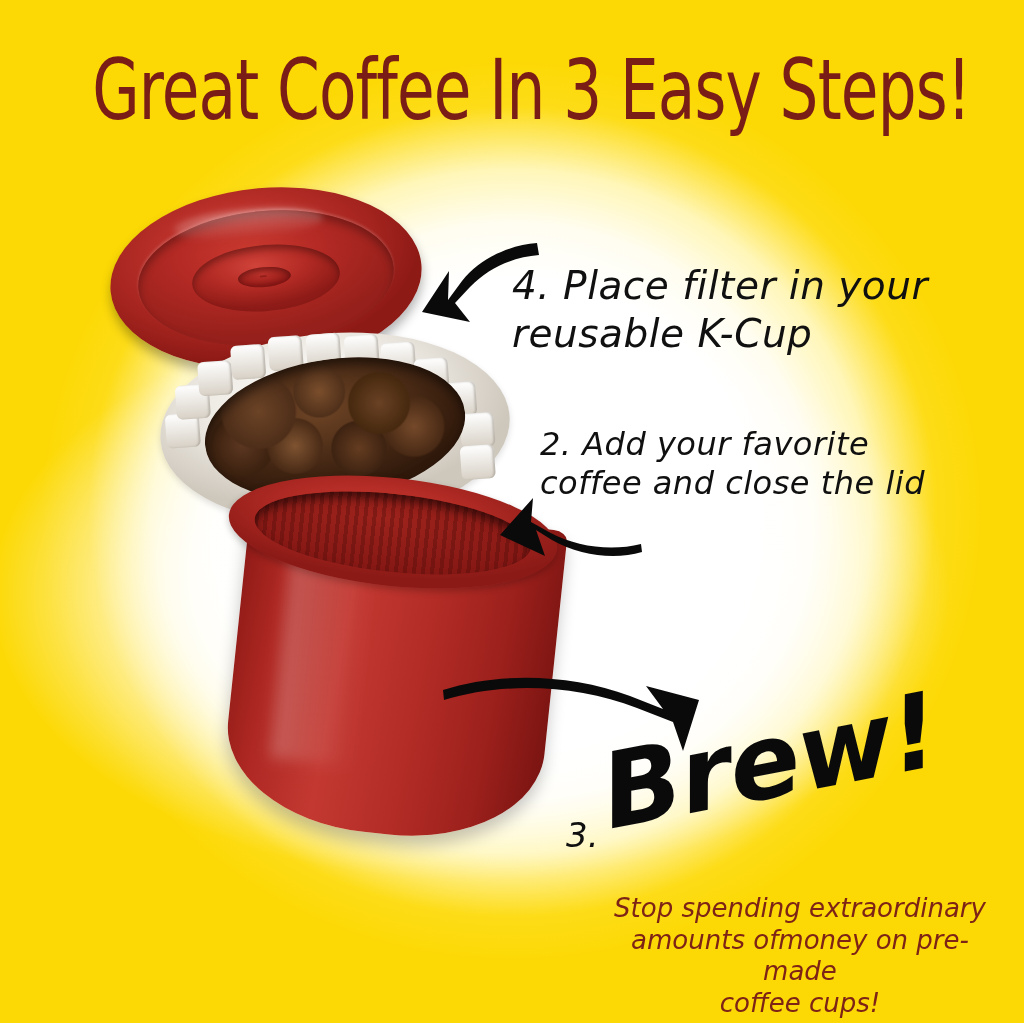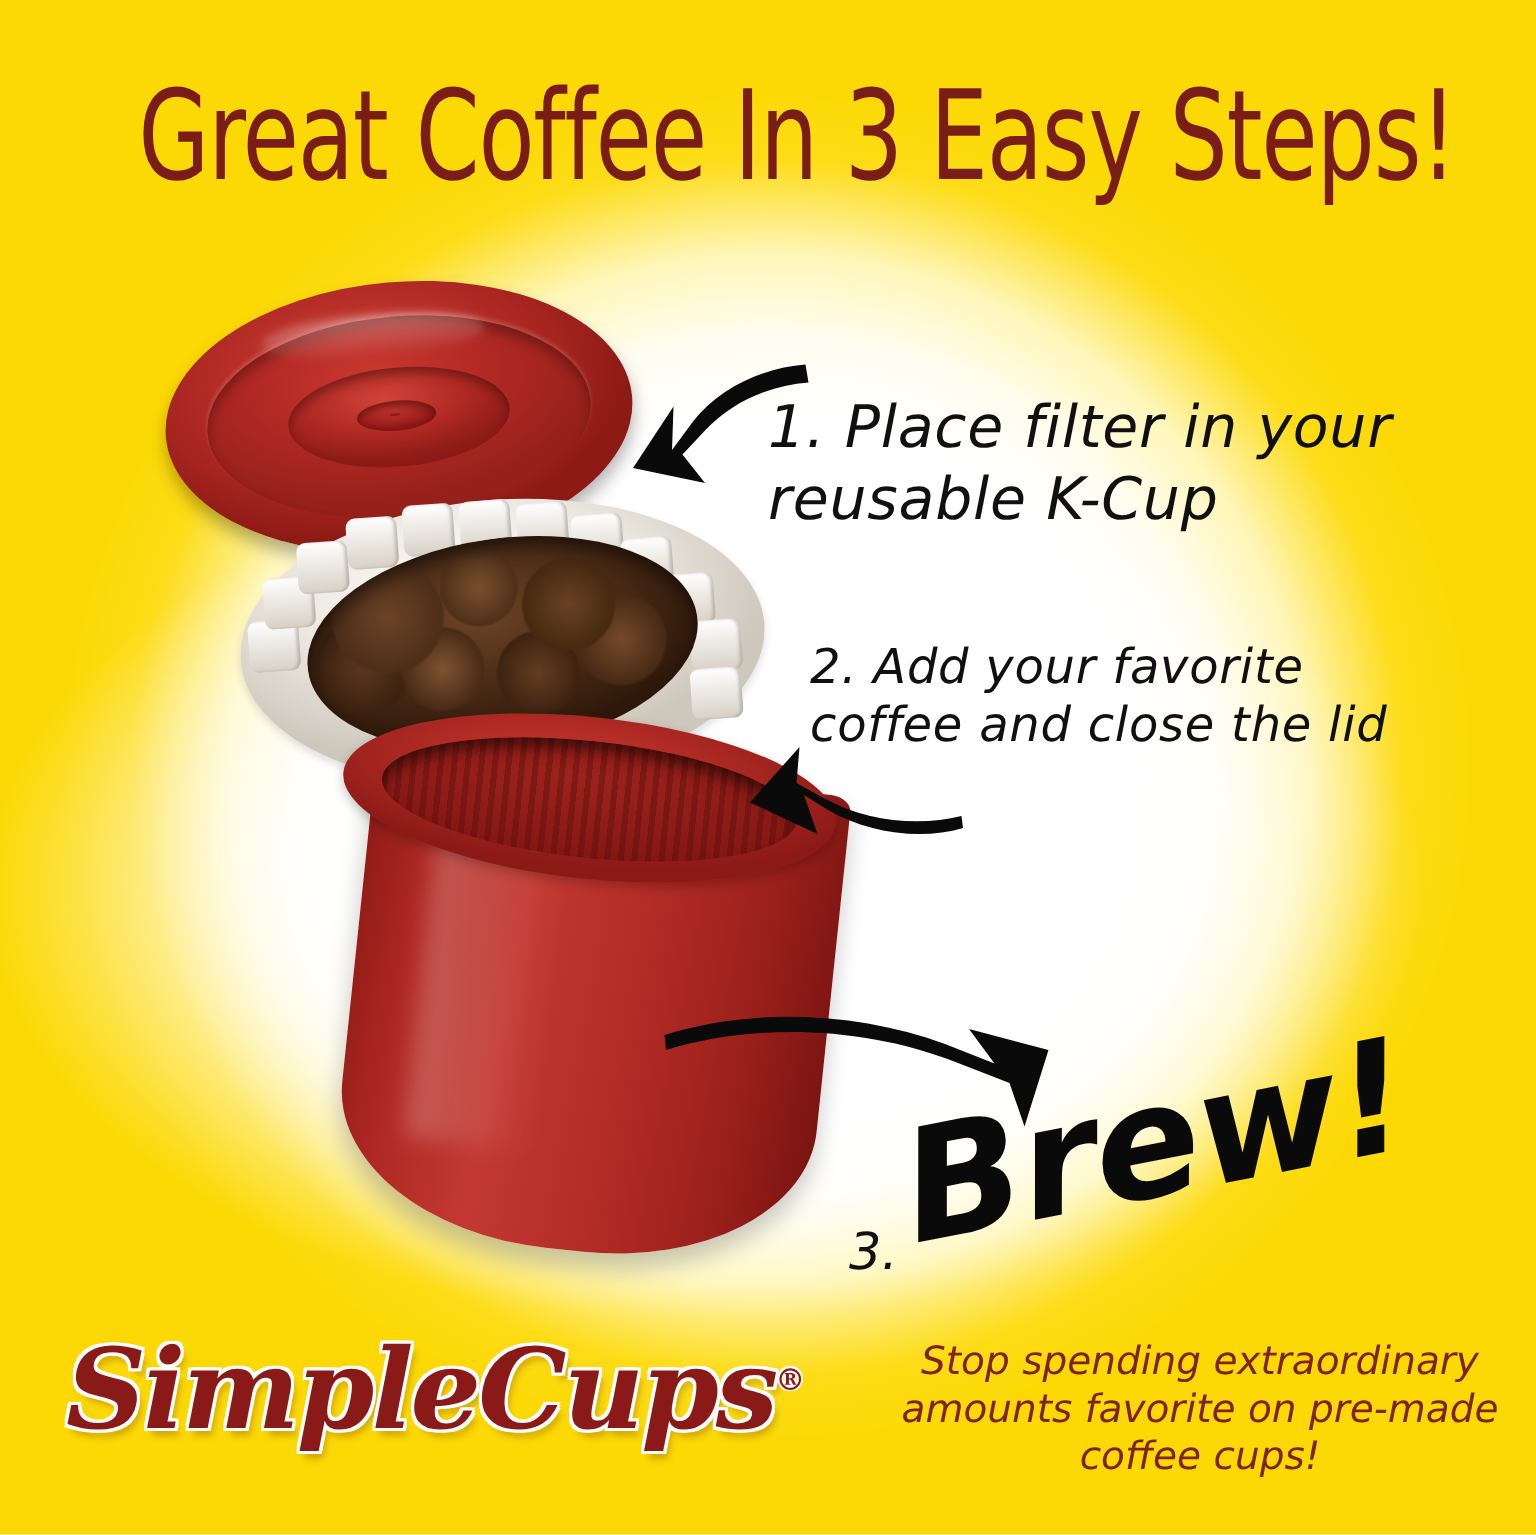--- a/index.html
+++ b/index.html
@@ -280,28 +280,25 @@
   </div>
 
   <svg class="arrows" viewBox="0 0 1024 1023">
     <g fill="#0A0A0A">
       <path d="M537 243 C510 245 480 258 462 281 L448 300 L449 271 L422 312 L470 322 L455 303 L470 287 C489 267 514 257 539 255 Z"></path>
       <path d="M642 552 C615 560 580 556 552 540 L536 530 L545 556 L500 535 L533 498 L531 522 L549 532 C578 548 613 551 641 544 Z"></path>
       <path d="M443 690 C500 672 570 674 630 696 L663 709 L646 686 L699 700 L683 751 L673 722 L637 708 C575 684 503 682 444 700 Z"></path>
     </g>
   </svg>
 
-  <div class="step" id="step1">1. Place filter in your
+  <div class="step" id="step1">4. Place filter in your
 reusable K-Cup</div>
   <div class="step" id="step2">2. Add your favorite
 coffee and close the lid</div>
   <div id="step3num">3.</div>
   <div id="brew">Brew!</div>
 
-  <div class="logo">
-    <span>Simple</span><span>Cups</span><span class="reg">®</span>
-  </div>
 
   <div class="tagline">Stop spending extraordinary
-amounts favorite on pre-made
+amounts ofmoney on pre-made
 coffee cups!</div>
 
 </div>
 
 </body></html>

